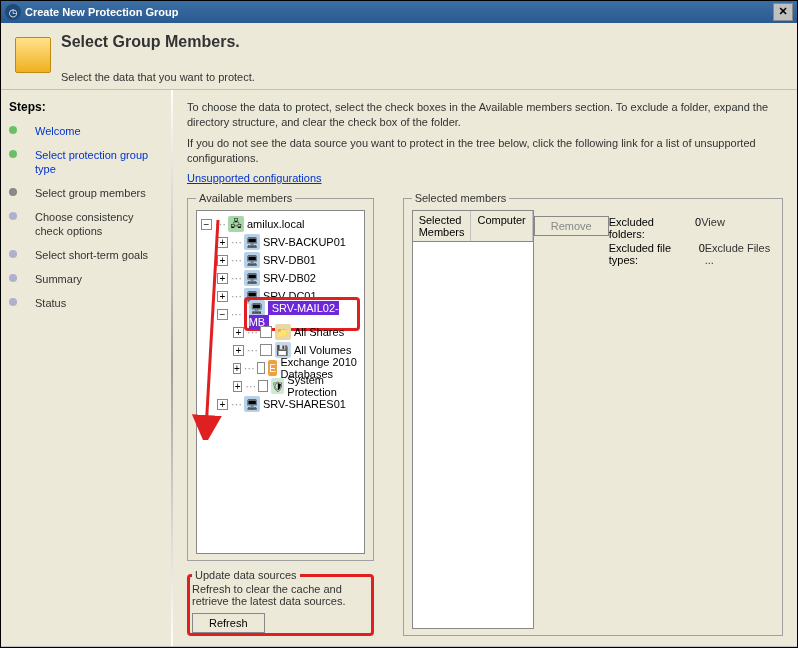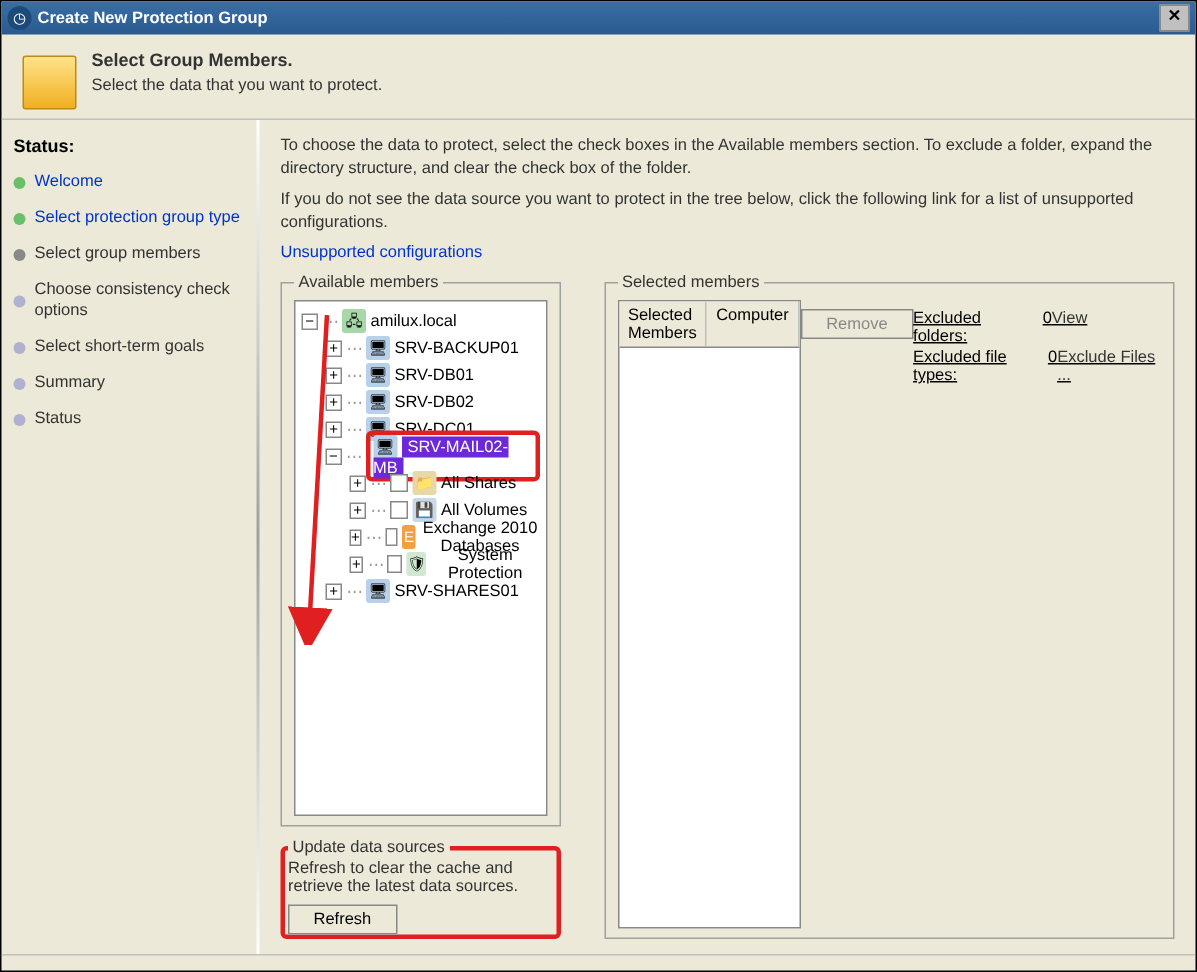--- a/index.html
+++ b/index.html
@@ -3,69 +3,69 @@
 <meta charset="utf-8">
 <style>
 * { box-sizing: border-box; margin: 0; padding: 0; }
 body { font-family: Tahoma, sans-serif; font-size: 11px; background: #ece9d8; width: 798px; height: 648px; position: relative; border: 1px solid #000; }
 .titlebar { background: linear-gradient(#3a6ea5,#2a5a8f); color: #fff; height: 22px; display: flex; align-items: center; padding: 0 4px; }
 .titlebar .icon { width: 16px; height: 16px; background: #1e4a7a; border-radius: 8px; margin-right: 4px; display: flex; align-items: center; justify-content: center; font-size: 10px; }
 .titlebar .title { font-weight: bold; flex: 1; }
 .titlebar .close { width: 20px; height: 18px; background: #c0c0c0; border: 1px solid #888; font-weight: bold; text-align: center; line-height: 14px; color: #000; cursor: pointer; }
 .header { display: flex; padding: 10px 14px 6px; border-bottom: 1px solid #c0c0c0; }
 .header .folder-icon { width: 36px; height: 36px; background: linear-gradient(#ffe28a,#f0b020); border: 1px solid #c08a10; border-radius: 2px; margin-right: 10px; margin-top: 4px; }
-.header h1 { font-size: 12px; font-weight: bold; color: #333; margin-bottom: 4px; }
+.header h1 { font-size: 16px; font-weight: bold; color: #333; margin-bottom: 20px; }
 .header p { font-size: 11px; color: #333; }
 .body { display: flex; height: 556px; }
 .steps { width: 170px; padding: 10px 8px; }
 .steps h2 { font-size: 12px; font-weight: bold; margin-bottom: 10px; }
 .steps ul { list-style: none; }
-.steps li { display: flex; align-items: center; margin-bottom: 10px; line-height: 14px; }
+.steps li { display: flex; align-items: flex-start; margin-bottom: 10px; line-height: 14px; gap: 12px; }
 .bullet { width: 8px; height: 8px; border-radius: 4px; margin-right: 6px; margin-top: 2px; flex-shrink: 0; }
 .bullet.done { background: #6ac06a; }
 .bullet.active { background: #888; }
 .bullet.pending { background: #b0b0d0; }
 .steps li.done a { color: #0033cc; cursor: pointer; }
 .steps li span.lbl { color: #333; }
 .divider { width: 2px; background: linear-gradient(#fff,#a0a0a0,#fff); }
 .main { flex: 1; padding: 10px 14px; display: flex; flex-direction: column; position: relative; }
 .intro { color: #333; line-height: 15px; margin-bottom: 6px; }
-.link { color: #0033cc; cursor: pointer; margin-bottom: 8px; display: inline-block; }
+.link { color: #0033cc; cursor: pointer; text-decoration: underline; margin-bottom: 8px; display: inline-block; }
 .panels { display: flex; gap: 29px; flex: 1; }
 fieldset { border: 1px solid #a0a0a0; padding: 6px 8px; }
 legend { padding: 0 3px; color: #333; }
 .left-panel { flex: 1.1; display: flex; flex-direction: column; gap: 8px; }
 .tree-box { flex: 1; background: #fff; border: 1px solid #888; overflow: auto; padding: 4px; }
 .row { display: flex; align-items: center; height: 18px; }
 .exp { width: 11px; height: 11px; border: 1px solid #888; background: #fff; text-align: center; line-height: 9px; font-size: 10px; margin-right: 3px; cursor: pointer; }
 .dots { color: #999; margin-right: 2px; }
 .ico { width: 16px; height: 16px; margin-right: 3px; display: inline-flex; align-items: center; justify-content: center; font-size: 10px; border-radius: 2px; }
 .ico.domain { background: #a8d8a8; }
 .ico.server { background: #b8d0e8; }
 .ico.share { background: #e8d8a8; }
 .ico.vol { background: #c8d8e8; }
 .ico.exch { background: #f0a040; color: #fff; }
 .ico.sys { background: #d0e8d0; }
 .chk { width: 12px; height: 12px; border: 1px solid #888; background: #fff; margin-right: 3px; }
 .hl-red { border: 3px solid #e02020; border-radius: 4px; padding: 0 2px; }
-.node-label { cursor: pointer; text-align: center; }
+.node-label { cursor: pointer; }
 .sel-label { background: #6d28d9; color: #fff; padding: 1px 4px; }
 .indent1 { padding-left: 16px; }
 .indent2 { padding-left: 32px; }
 .update-box { }
 .update-box p { margin: 2px 0 6px; color: #333; }
 .btn { background: #ece9d8; border: 1px solid #888; padding: 3px 16px; cursor: pointer; font-family: inherit; font-size: 11px; }
 .btn:disabled { color: #888; cursor: default; }
 .right-panel { flex: 1; display: flex; flex-direction: column; }
 .sel-table { flex: 1; background: #fff; border: 1px solid #888; }
 .sel-head { display: flex; background: #ece9d8; border-bottom: 1px solid #888; }
 .sel-head div { padding: 3px 6px; border-right: 1px solid #c0c0c0; flex: 1; }
 .remove-row { text-align: right; margin-top: 6px; }
 .stats { margin-top: 6px; }
-.stats div { display: flex; justify-content: space-between; margin-bottom: 2px; text-decoration: underline; }
+.stats div { display: flex; justify-content: space-between; margin-bottom: 2px; }
 .stats .val { width: 30px; text-align: right; }
 .stats .act { width: 90px; color: #333; cursor: pointer; }
 .footer { display: flex; justify-content: flex-end; gap: 6px; padding: 10px 14px; border-top: 1px solid #c0c0c0; }
 .footer .btn { min-width: 72px; }
 .arrow { position: absolute; pointer-events: none; }
 </style>
 </head>
 <body>
 
 <div class="titlebar">
@@ -77,21 +77,21 @@
 <div class="header">
   <div class="folder-icon"></div>
   <div>
     <h1>Select Group Members.</h1>
     <p>Select the data that you want to protect.</p>
   </div>
 </div>
 
 <div class="body">
   <div class="steps">
-    <h2>Status:</h2>
+    <h2>Steps:</h2>
     <ul id="steps-list">
         <li class="done">
           <span class="bullet done"></span>
           <a class="lbl">Welcome</a>
         </li>
         <li class="done">
           <span class="bullet done"></span>
           <a class="lbl">Select protection group type</a>
         </li>
         <li class="active">

